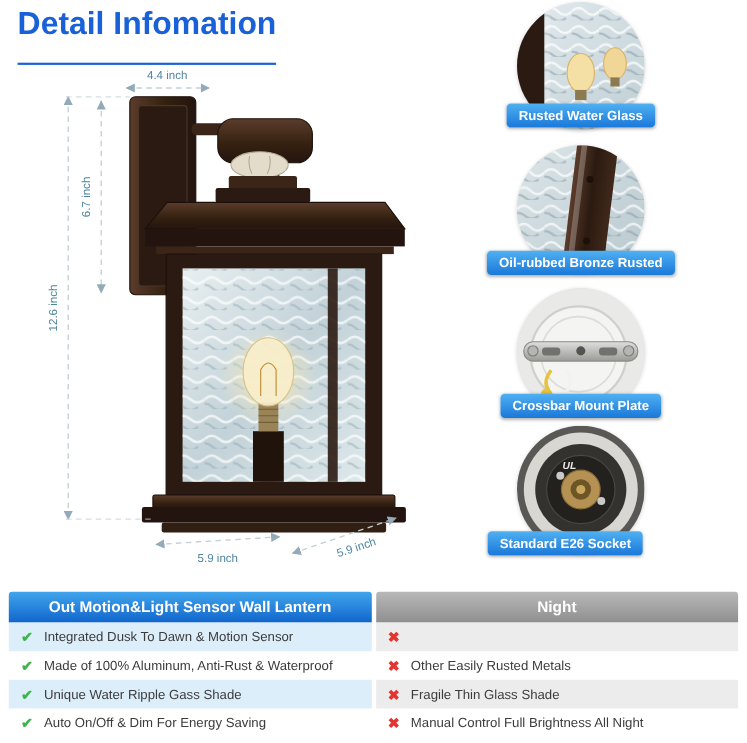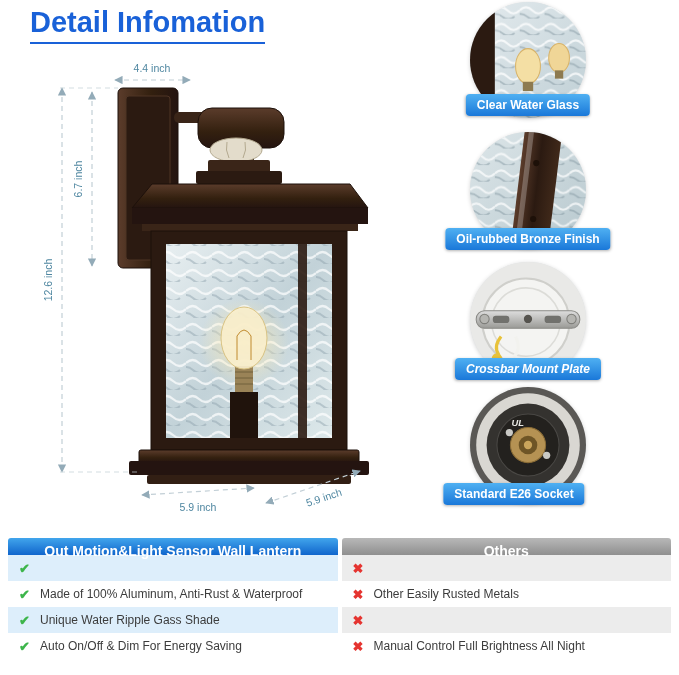--- a/index.html
+++ b/index.html
@@ -1,42 +1,42 @@
 <!DOCTYPE html>
 <html><head>
 <meta charset="utf-8">
 <style>
   html,body{margin:0;padding:0;}
   body{
     width:679px;height:675px;position:relative;overflow:hidden;
     background:#ffffff;font-family:"Liberation Sans",sans-serif;
   }
   .page-title{
-    position:absolute;left:30px;top:6px;margin:0;
+    position:absolute;left:16px;top:6px;margin:0;
     font-size:29px;font-weight:bold;color:#1961d8;
-    border-bottom:2px solid #1961d8;padding-bottom:3px;display:inline-block;
+    border-bottom:2px solid #1961d8;padding-bottom:18px;display:inline-block;
   }
   .diagram{position:absolute;left:30px;top:48px;}
   .dim-text{fill:#4e86a0;font-size:10.5px;font-family:"Liberation Sans",sans-serif;}
   .callout{position:absolute;font-style:italic;}
   .photo{
     width:116px;height:116px;border-radius:50%;overflow:hidden;
     box-shadow:0 1px 4px rgba(0,0,0,.18);background:#dfe3e6;
   }
   .pill{
     position:absolute;transform:translateX(-50%);white-space:nowrap;
     background:linear-gradient(180deg,#4fb0f2,#1a78d9);
     color:#fff;font-size:12px;font-weight:bold;
     padding:4px 11px;border-radius:4px;
     box-shadow:0 1px 3px rgba(0,0,0,.3);
   }
   .cmp{position:absolute;left:8px;top:538px;width:663px;display:flex;gap:4px;}
   .cmp .col{flex:1;min-width:0;}
   .cmp .hdr{
-    height:17px;line-height:27px;text-align:center;color:#fff;
+    height:28px;line-height:27px;text-align:center;color:#fff;
     font-weight:bold;font-size:14px;border-radius:3px 3px 0 0;
   }
   .hdr-ours{background:linear-gradient(180deg,#41a5ec,#1065cc);}
   .hdr-others{background:linear-gradient(180deg,#b8b8b8,#8f8f8f);}
   .row{height:26px;display:flex;align-items:center;gap:8px;padding-left:9px;
        font-size:12px;color:#3c3c3c;overflow:hidden;white-space:nowrap;}
   .col-ours .row:nth-child(even){background:#ddeefb;}
   .col-others .row:nth-child(even){background:#ececec;}
   .ic{width:15px;text-align:center;font-size:13px;font-weight:bold;flex:none;}
   .ic-check{color:#3db54b;}
@@ -150,21 +150,21 @@
       <rect width="112" height="112" fill="url(#rip1)"></rect>
       <ellipse cx="56" cy="62" rx="12" ry="17" fill="#f4dfa4" stroke="#d8b369"></ellipse>
       <rect x="51" y="77" width="10" height="9" fill="#8d7a50"></rect>
       <ellipse cx="86" cy="54" rx="10" ry="14" fill="#f0d697" stroke="#d8b369"></ellipse>
       <rect x="82" y="66" width="8" height="8" fill="#8d7a50"></rect>
       <rect x="0" y="0" width="24" height="112" fill="#2b1a11"></rect>
       <rect x="24" y="0" width="5" height="112" fill="rgba(255,255,255,0.2)"></rect>
     </svg>
   </div>
 </div>
-<div class="pill" style="left:528px;top:94px;">Clear Water Glass</div>
+<div class="pill" style="left:528px;top:94px;">Rusted Water Glass</div>
 
 <div class="callout" style="left:470px;top:132px;">
   <div class="photo">
     <svg width="116" height="116" viewBox="0 0 112 112">
       <defs>
         <linearGradient id="gl2" x1="0" y1="0" x2="1" y2="1">
           <stop offset="0" stop-color="#dde6e9"></stop>
             <stop offset="1" stop-color="#b7c8ce"></stop>
         </linearGradient>
         <linearGradient id="gBr2" x1="0" y1="0" x2="1" y2="0">
@@ -181,21 +181,21 @@
       <rect width="112" height="112" fill="url(#rip2)"></rect>
       <g transform="rotate(7 63 56)">
         <rect x="46" y="-8" width="36" height="128" fill="url(#gBr2)"></rect>
         <rect x="50" y="-8" width="5" height="128" fill="rgba(255,255,255,0.25)"></rect>
       </g>
       <circle cx="64" cy="30" r="3" fill="#1d1008"></circle>
       <circle cx="61" cy="84" r="3" fill="#1d1008"></circle>
     </svg>
   </div>
 </div>
-<div class="pill" style="left:528px;top:228px;">Oil-rubbed Bronze Finish</div>
+<div class="pill" style="left:528px;top:228px;">Oil-rubbed Bronze Rusted</div>
 
 <div class="callout" style="left:470px;top:262px;">
   <div class="photo">
     <svg width="116" height="116" viewBox="0 0 112 112">
       <defs>
         <linearGradient id="gSil3" x1="0" y1="0" x2="0" y2="1">
           <stop offset="0" stop-color="#dedede"></stop>
             <stop offset="1" stop-color="#9a9a96"></stop>
         </linearGradient>
       </defs>
@@ -207,21 +207,21 @@
       <circle cx="26" cy="93" r="5" fill="#e8c23a"></circle>
       <rect x="6" y="47" width="100" height="17" rx="8" fill="url(#gSil3)" stroke="#8a8a86"></rect>
       <rect x="22" y="52" width="16" height="7" rx="3" fill="#71716d"></rect>
       <rect x="72" y="52" width="16" height="7" rx="3" fill="#71716d"></rect>
       <circle cx="56" cy="55" r="4" fill="#55534e"></circle>
       <circle cx="14" cy="55" r="4.5" fill="#b5b5b1" stroke="#7e7e7a"></circle>
       <circle cx="98" cy="55" r="4.5" fill="#b5b5b1" stroke="#7e7e7a"></circle>
     </svg>
   </div>
 </div>
-<div class="pill" style="left:528px;top:358px;font-style:italic;">Crossbar Mount Plate</div>
+<div class="pill" style="left:528px;top:358px;">Crossbar Mount Plate</div>
 
 <div class="callout" style="left:470px;top:387px;">
   <div class="photo">
     <svg width="116" height="116" viewBox="0 0 112 112">
       <rect width="112" height="112" fill="#5a5855"></rect>
       <circle cx="56" cy="56" r="50" fill="#d9d7d2"></circle>
       <circle cx="56" cy="56" r="40" fill="#34322f"></circle>
       <circle cx="56" cy="56" r="30" fill="#23211e" stroke="#4a4845"></circle>
       <circle cx="56" cy="56" r="17" fill="#b59253" stroke="#8a6c36"></circle>
       <circle cx="56" cy="56" r="9" fill="#6e5526"></circle>
@@ -232,44 +232,46 @@
     </svg>
   </div>
 </div>
 <div class="pill" style="left:514px;top:483px;">Standard E26 Socket</div>
 
 <div class="cmp">
   <div class="col col-ours">
     <div class="hdr hdr-ours">Out Motion&amp;Light Sensor Wall Lantern</div>
     <div class="row">
       <span class="ic ic-check">✔</span>
+      <span>Integrated Dusk To Dawn &amp; Motion Sensor</span>
     </div>
     <div class="row">
       <span class="ic ic-check">✔</span>
       <span>Made of 100% Aluminum, Anti-Rust &amp; Waterproof</span>
     </div>
     <div class="row">
       <span class="ic ic-check">✔</span>
       <span>Unique Water Ripple Gass Shade</span>
     </div>
     <div class="row">
       <span class="ic ic-check">✔</span>
       <span>Auto On/Off &amp; Dim For Energy Saving</span>
     </div>
   </div>
   <div class="col col-others">
-    <div class="hdr hdr-others">Others</div>
+    <div class="hdr hdr-others">Night</div>
     <div class="row">
       <span class="ic ic-cross">✖</span>
     </div>
     <div class="row">
       <span class="ic ic-cross">✖</span>
       <span>Other Easily Rusted Metals</span>
     </div>
     <div class="row">
       <span class="ic ic-cross">✖</span>
+      <span>Fragile Thin Glass Shade</span>
     </div>
     <div class="row">
       <span class="ic ic-cross">✖</span>
       <span>Manual Control Full Brightness All Night</span>
     </div>
   </div>
 </div>
 
 </body></html>

